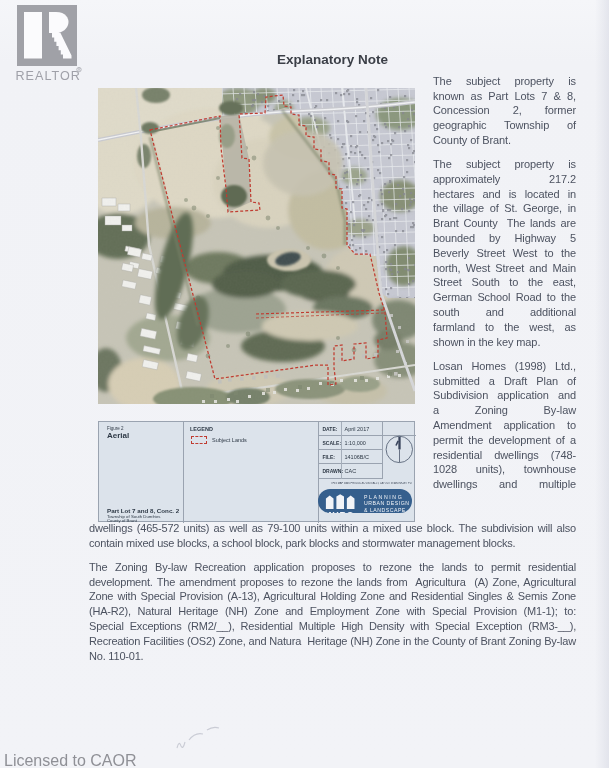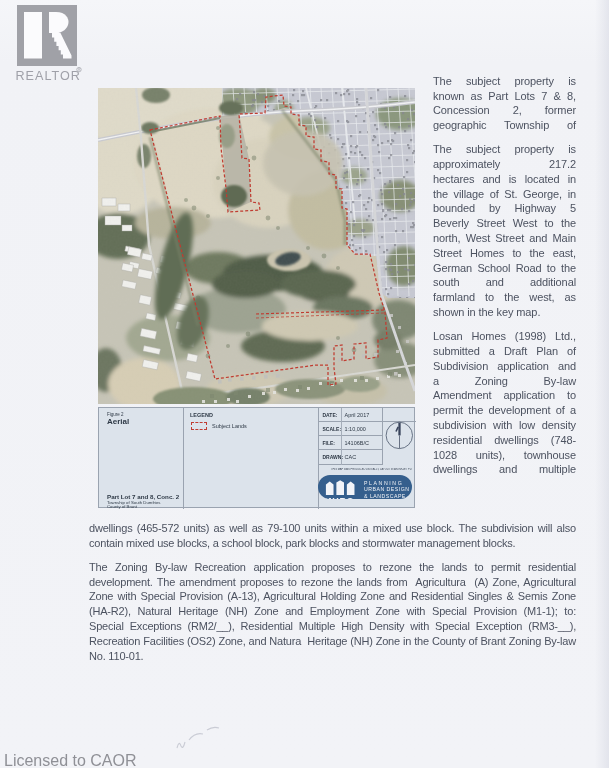--- a/index.html
+++ b/index.html
@@ -20,20 +20,21 @@
   <rect x="5" y="5" width="60" height="61" fill="#a0a1a7"></rect>
   <rect x="12" y="12" width="18" height="46.5" fill="#fbfbfd"></rect>
   <path d="M37,12 L44,12 C54,12 56.5,18.5 56.5,22 C56.5,27 52.5,31.5 46.5,33 L37,33 Z" fill="#fbfbfd"></path>
   <path d="M48.5,33 L59.5,55.5 L59.5,58.5 L51,58.5 L51,54.4 L48.8,54.4 L48.8,50.2 L46.6,50.2 L46.6,46 L44.4,46 L44.4,41.8 L42.2,41.8 L42.2,37.6 L40,37.6 L40,33 Z" fill="#fbfbfd"></path>
   <text x="3.5" y="79.5" font-size="12.6" letter-spacing="1" fill="#9fa0a8" font-family="Liberation Sans,sans-serif">REALTOR</text>
   <circle cx="67" cy="69.6" r="2.2" fill="none" stroke="#9fa0a8" stroke-width="0.7"></circle>
   <text x="65.9" y="71.2" font-size="3.4" fill="#9fa0a8" font-family="Liberation Sans,sans-serif">R</text>
 </svg>
 </div>
 
+<div style="position:absolute;left:89px;top:51.5px;width:487px;text-align:center;font-size:13.5px;font-weight:bold;color:#3b3f47;line-height:15px;">Explanatory Note</div>
 
 <div style="position:absolute;left:98px;top:88px;width:317px;height:316px;">
 <svg width="317" height="316" viewBox="0 0 317 316">
 <defs>
 <filter id="soft" x="-30%" y="-30%" width="160%" height="160%">
             <feGaussianBlur stdDeviation="2"></feGaussianBlur>
           </filter>
 <filter id="soft2" x="-30%" y="-30%" width="160%" height="160%">
             <feGaussianBlur stdDeviation="1"></feGaussianBlur>
           </filter>
@@ -832,21 +833,21 @@
 </g>
 
 <path d="M52,42 L122,28 L123,60 L128,100 L130,124 L162,122 L161,115 L153,114 L151,71 L144,70 L141,26 L167,25 L168,9 L185,7 L186,18 L193,19 L193,26 L201,27 L201,37 L208,38 L208,48 L216,49 L216,61 L223,62 L223,73 L231,74 L231,86 L238,87 L238,100 L244,101 L244,120 L249,121 L249,157 L257,166 L272,166 L281,205 L287,224 L289,250 L280,252 L280,269 L268,271 L268,255 L256,256 L256,271 L244,273 L244,257 L236,258 L236,280 L238,296 L230,297 L230,277 L218,277 L117,291 Z" fill="none" stroke="#c03c31" stroke-width="1.25" stroke-dasharray="3,2"></path>
 
 <path d="M158,226 L286,222" fill="none" stroke="#c03c31" stroke-width="1.15" stroke-dasharray="3,2"></path>
 <path d="M158,230 L286,225" fill="none" stroke="#c03c31" stroke-width="0.9" stroke-dasharray="3,2" opacity="0.85"></path>
 </g>
 </svg>
 </div>
 
-<div style="position:absolute;left:98px;top:407px;width:317px;height:101px;background:#dce3eb;border:0.5px solid #9aa3b0;box-sizing:border-box;font-family:'Liberation Sans',sans-serif;color:#2e3946;">
+<div style="position:absolute;left:98px;top:421px;width:317px;height:101px;background:#dce3eb;border:0.5px solid #9aa3b0;box-sizing:border-box;font-family:'Liberation Sans',sans-serif;color:#2e3946;">
 
   <div style="position:absolute;left:83.5px;top:0;width:1px;height:101px;background:#9aa3b0;"></div>
   <div style="position:absolute;left:218.5px;top:0;width:1px;height:101px;background:#9aa3b0;"></div>
 
   <div style="position:absolute;left:8px;top:3.5px;font-size:4.5px;">Figure 2</div>
   <div style="position:absolute;left:8px;top:8.5px;font-size:8px;font-weight:bold;">Aerial</div>
 
   <div style="position:absolute;left:91px;top:4px;font-size:5.5px;font-weight:bold;">LEGEND</div>
 
   <div style="position:absolute;left:92px;top:13.5px;width:14px;height:6.5px;border:1px dashed #c03c31;"></div>
@@ -903,43 +904,44 @@
   <div style="position:absolute;left:8px;top:92px;font-size:4.3px;">Township of South Dumfries</div>
   <div style="position:absolute;left:8px;top:97px;font-size:4.3px;line-height:4.3px;">County of Brant</div>
 </div>
 
 <div class="col">
 
   <div class="jline">The subject property is</div>
   <div class="jline">known as Part Lots 7 &amp; 8,</div>
   <div class="jline">Concession 2, former</div>
   <div class="jline">geographic Township of</div>
+  <div class="lline">County of Brant.</div>
   <div class="pgap"></div>
 
   <div class="jline">The subject property is</div>
   <div class="jline">approximately 217.2</div>
   <div class="jline">hectares and is located in</div>
   <div class="jline">the village of St. George, in</div>
+  <div class="jline">Brant County&nbsp; The lands are</div>
   <div class="jline">bounded by Highway 5</div>
   <div class="jline">Beverly Street West to the</div>
   <div class="jline">north, West Street and Main</div>
-  <div class="jline">Street Homes to the east,</div>
+  <div class="jline">Street South to the east,</div>
   <div class="jline">German School Road to the</div>
   <div class="jline">south and additional</div>
   <div class="jline">farmland to the west, as</div>
   <div class="lline">shown in the key map.</div>
   <div class="pgap"></div>
 
   <div class="jline">Losan Homes (1998) Ltd.,</div>
   <div class="jline">submitted a Draft Plan of</div>
   <div class="jline">Subdivision application and</div>
   <div class="jline">a Zoning By-law</div>
   <div class="jline">Amendment application to</div>
   <div class="jline">permit the development of a</div>
-  <div class="jline">subdivision with low density</div>
   <div class="jline">residential dwellings (748-</div>
   <div class="jline">1028 units), townhouse</div>
   <div class="jline">dwellings and multiple</div>
 </div>
 
 <div class="full">
   <div class="jline">dwellings (465-572 units) as well as 79-100 units within a mixed use block. The subdivision will also</div>
   <div class="lline">contain mixed use blocks, a school block, park blocks and stormwater management blocks.</div>
   <div class="pgap"></div>
 

